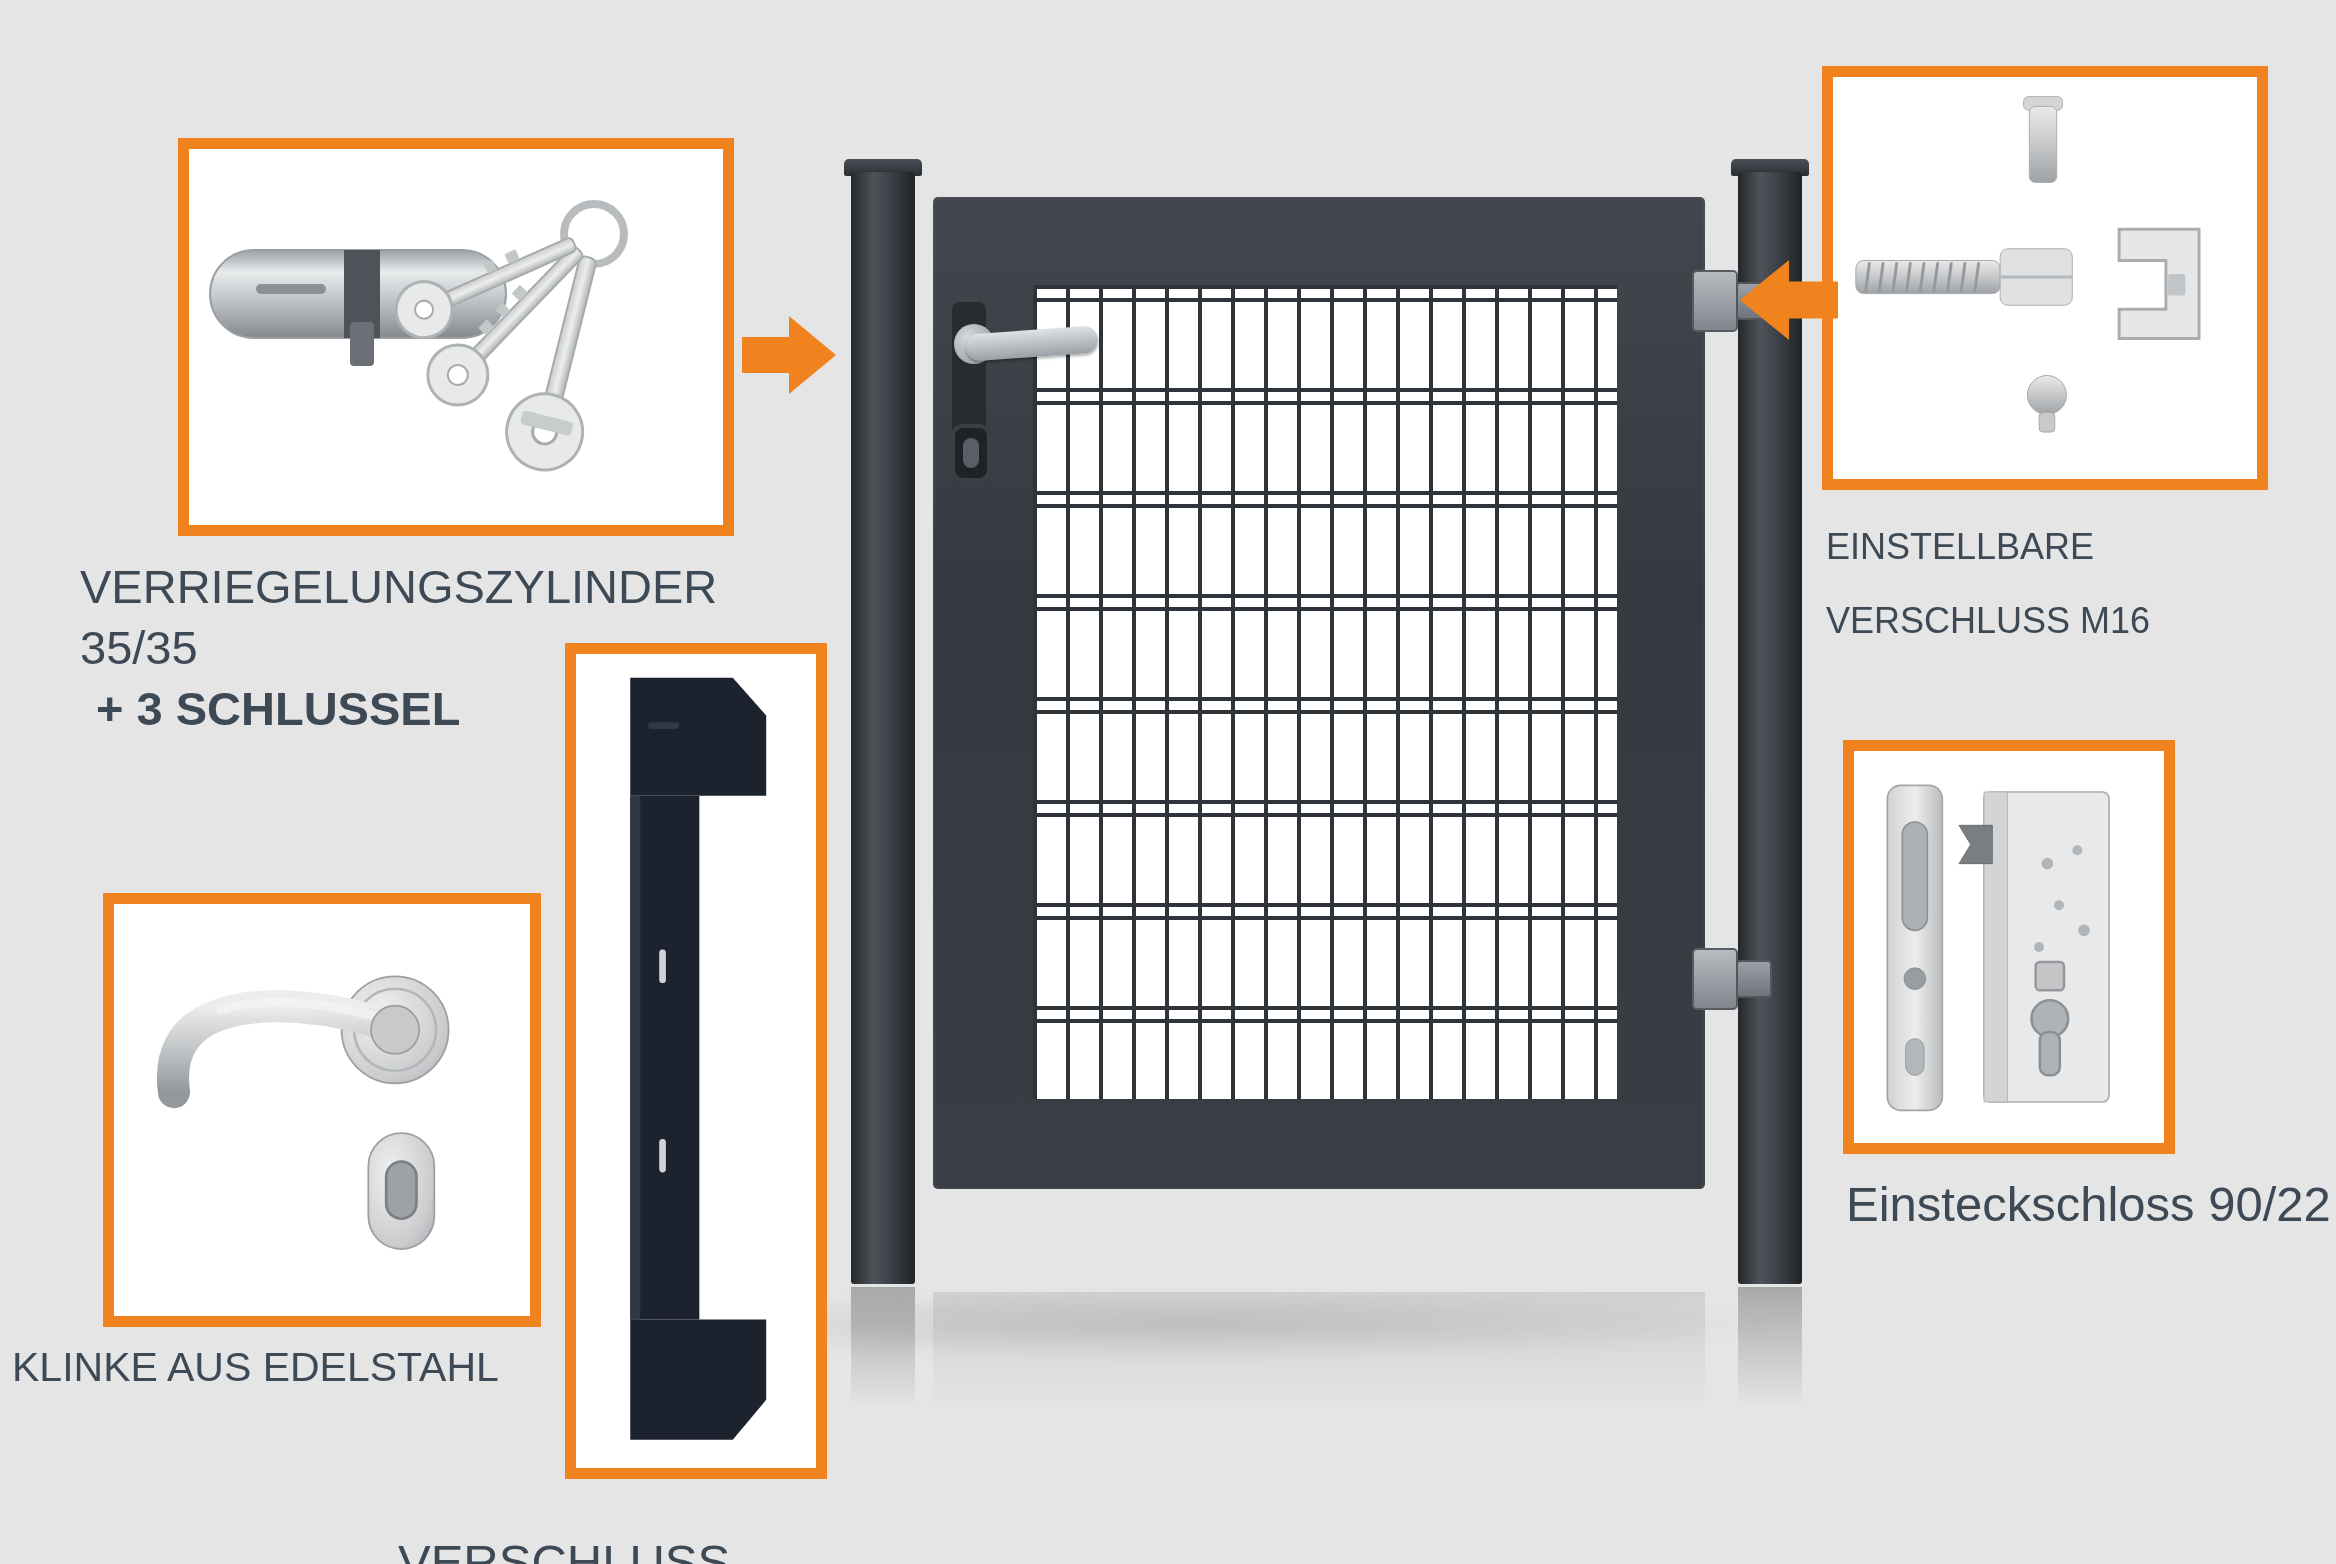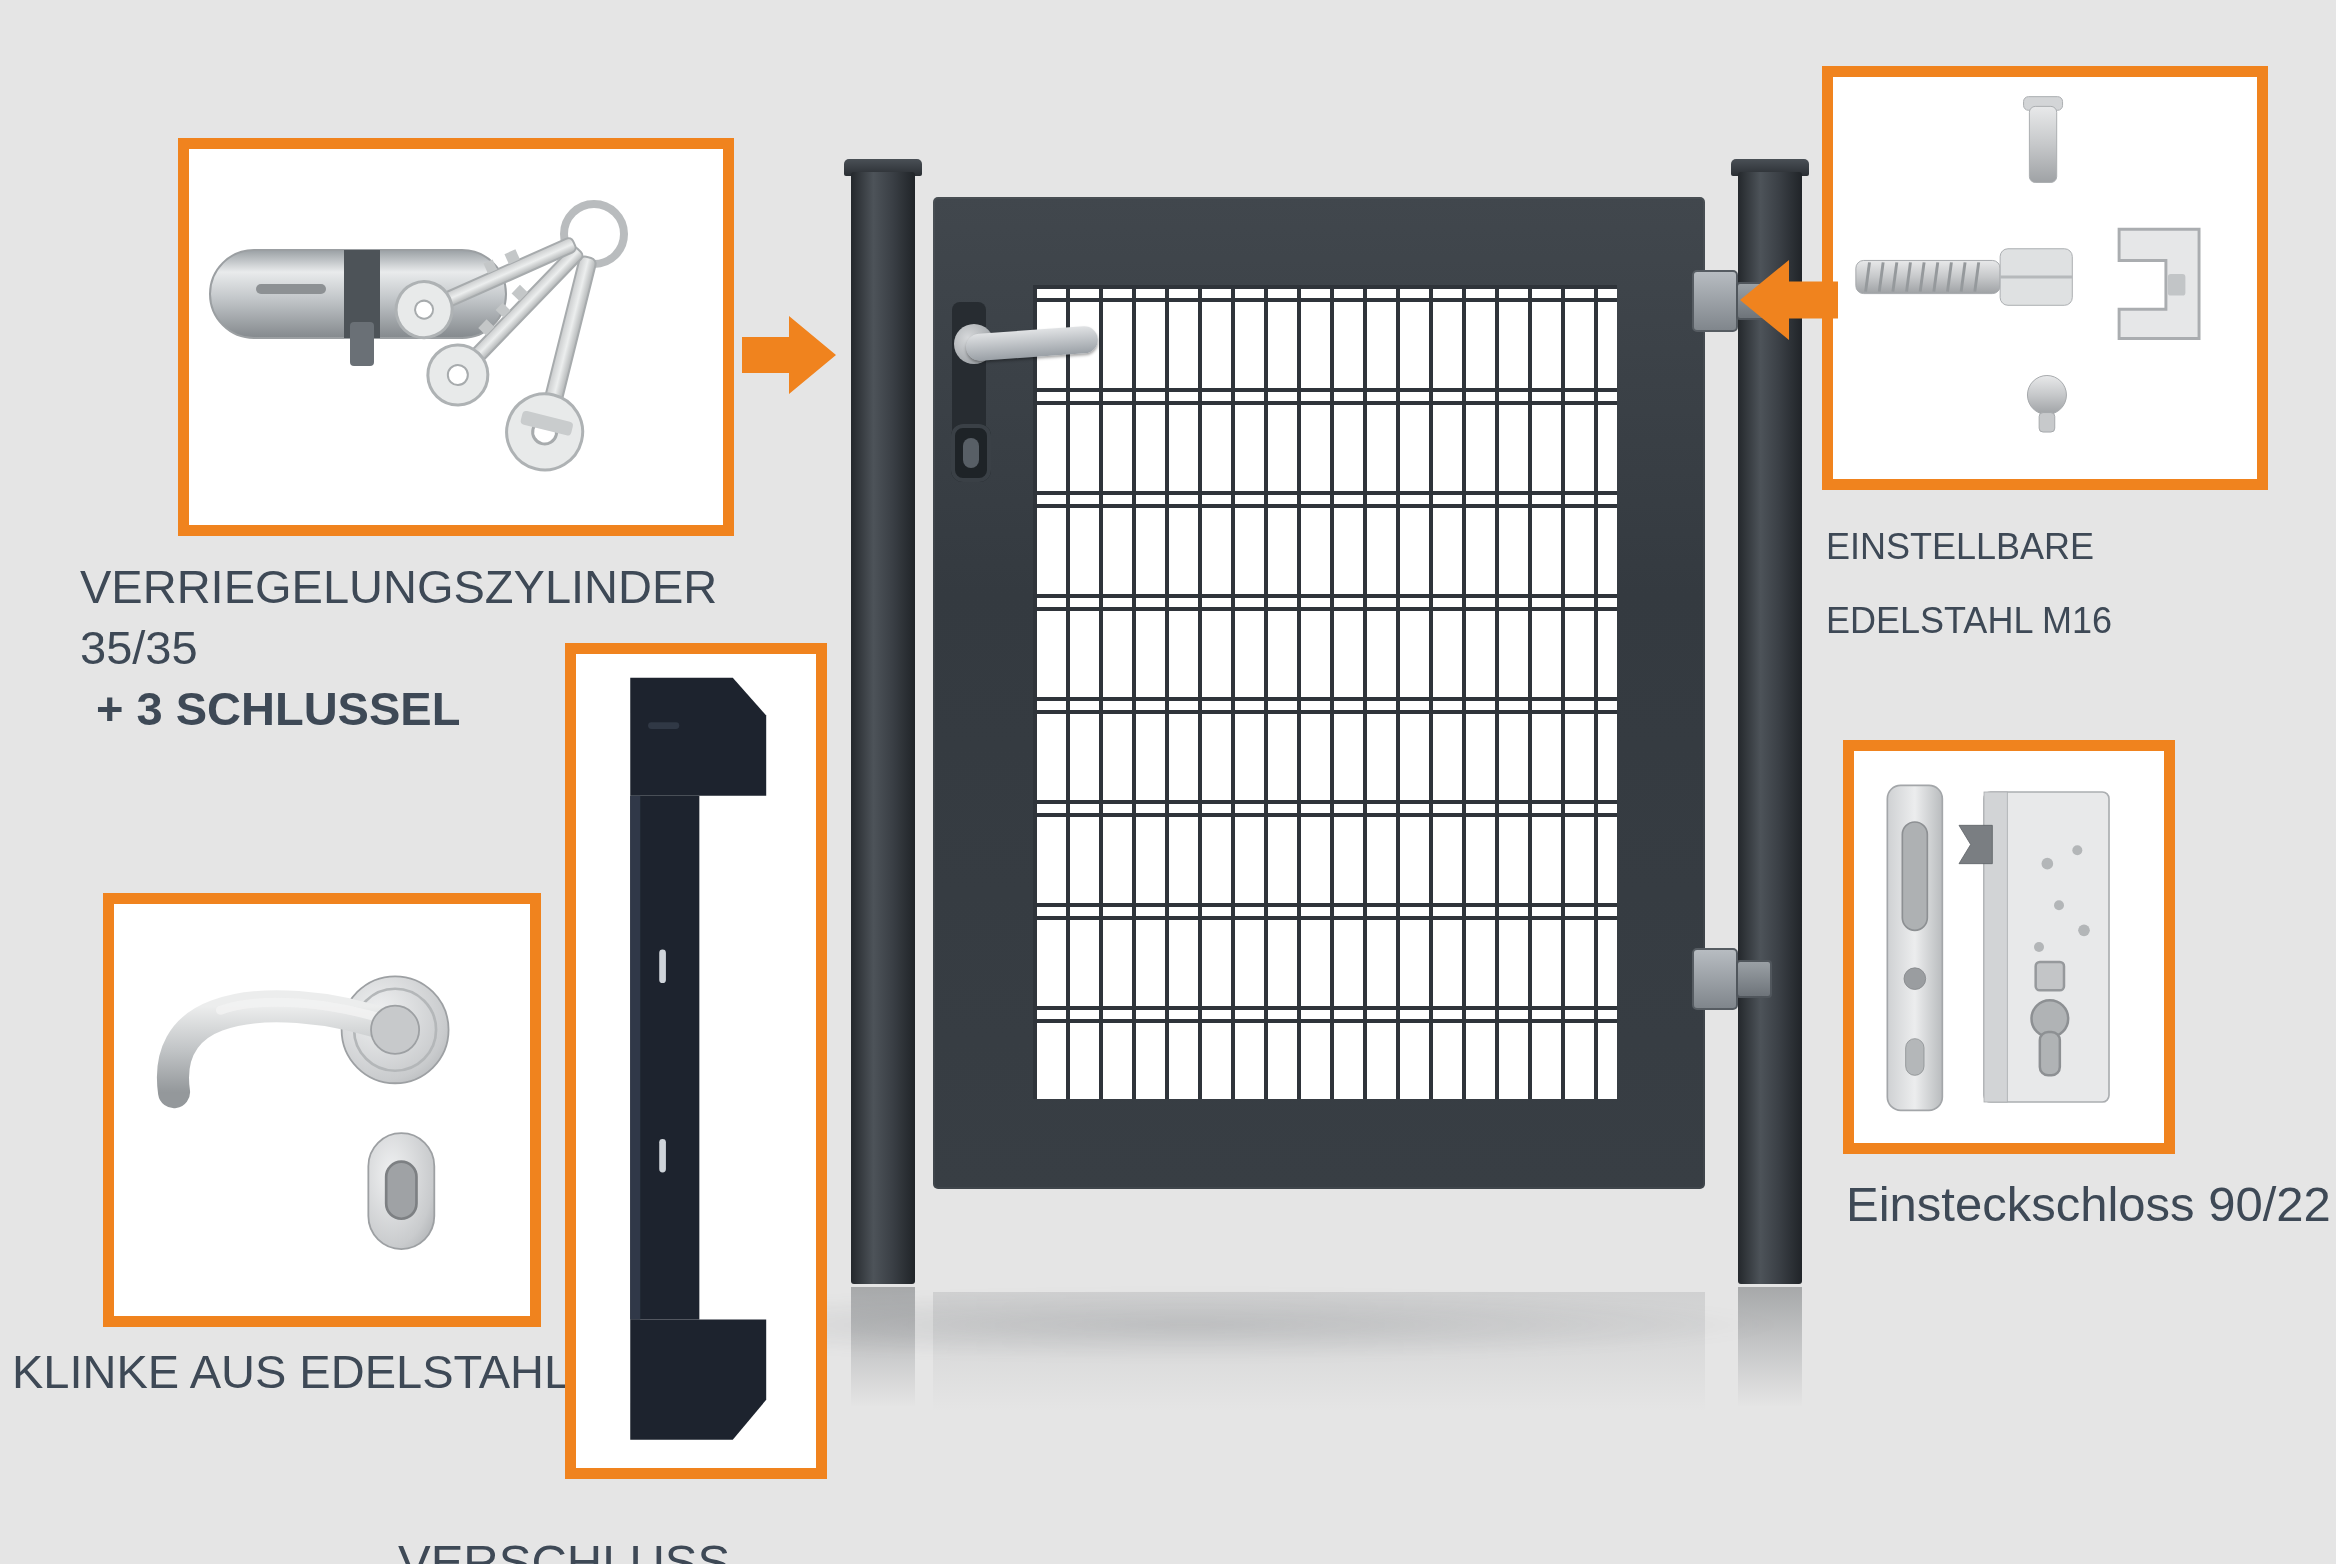--- a/index.html
+++ b/index.html
@@ -9,21 +9,21 @@
 
   
   .callout { position: absolute; border: 11px solid #F0831E; background: #ffffff;
              display: flex; align-items: center; justify-content: center; z-index: 5; }
 
   
   .label { position: absolute; color: #3E4956; font-family: "Liberation Sans", sans-serif; z-index: 5; }
   #cylinder-label { left: 80px;  top: 556px;  width: 760px; font-size: 47px; line-height: 61px; }
   #cylinder-label .l2 { padding-left: 16px; font-weight: bold; }
   #hinge-label    { left: 1826px; top: 510px; width: 500px; font-size: 36px; line-height: 74px; }
-  #handle-label   { left: 12px;  top: 1344px; width: 600px; font-size: 47px; }
+  #handle-label   { left: 12px;  top: 1344px; width: 600px; font-size: 41px; }
   #lock-label     { left: 1846px; top: 1176px; width: 520px; font-size: 49px; }
   #latch-label    { left: 398px; top: 1534px; width: 330px; font-size: 49px; text-align: center; }
 
   
   #cylinder-box { left: 178px;  top: 138px; width: 556px; height: 398px; }
   #hinge-box    { left: 1822px; top: 66px;  width: 446px; height: 424px; }
   #handle-box   { left: 103px;  top: 893px; width: 438px; height: 434px; }
   #lock-box     { left: 1843px; top: 740px; width: 332px; height: 414px; }
   #latch-box    { left: 565px;  top: 643px; width: 262px; height: 836px; }
 
@@ -190,21 +190,21 @@
       <rect x="164" y="170" width="74" height="58" rx="8" fill="#dfe1e2" stroke="#aaadb0"></rect>
       <line x1="164" y1="199" x2="238" y2="199" stroke="#b6b9bb" stroke-width="3"></line>
       <path d="M286 150 h82 v112 h-82 v-30 h48 v-50 h-48 z" fill="#e6e7e8" stroke="#aaadb0" stroke-width="3"></path>
       <rect x="336" y="196" width="18" height="22" rx="3" fill="#c2c5c7"></rect>
       <circle cx="212" cy="320" r="20" fill="url(#hMet)" stroke="#a5a8ab"></circle>
       <rect x="204" y="338" width="16" height="20" rx="4" fill="#c7c9cb" stroke="#a5a8ab"></rect>
     </svg>
   </div>
   <div class="label" id="hinge-label">
     <div>EINSTELLBARE</div>
-    <div>EDELSTAHL M16</div>
+    <div>VERSCHLUSS M16</div>
   </div>
 
   <div class="callout" id="handle-box">
     <svg viewBox="0 0 460 420" width="410" height="400">
       <defs>
         <radialGradient id="ros" cx="0.35" cy="0.35" r="0.9">
           <stop offset="0" stop-color="#f0f1f2"></stop>
             <stop offset="0.7" stop-color="#c9cbcd"></stop>
             <stop offset="1" stop-color="#a7aaad"></stop>
         </radialGradient>

